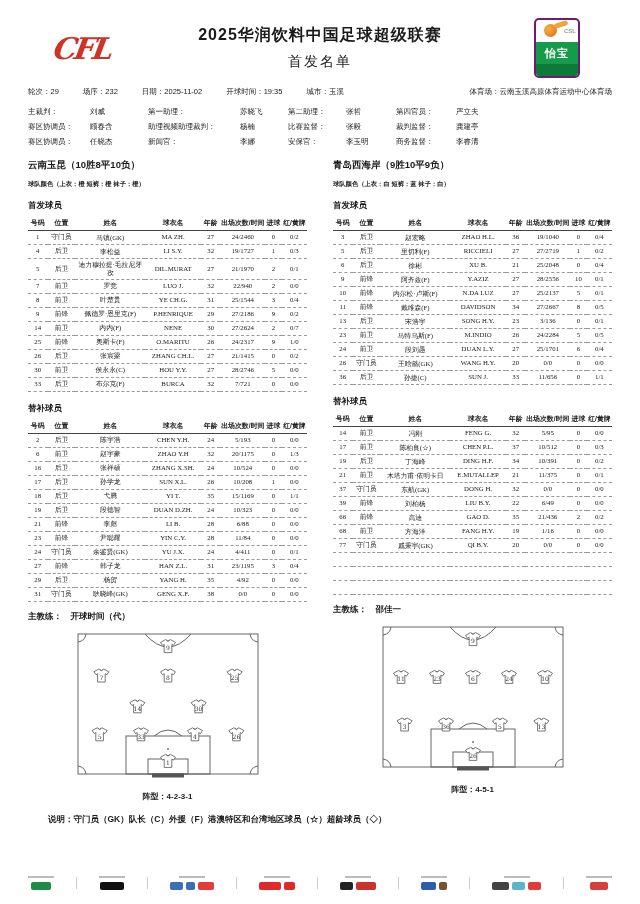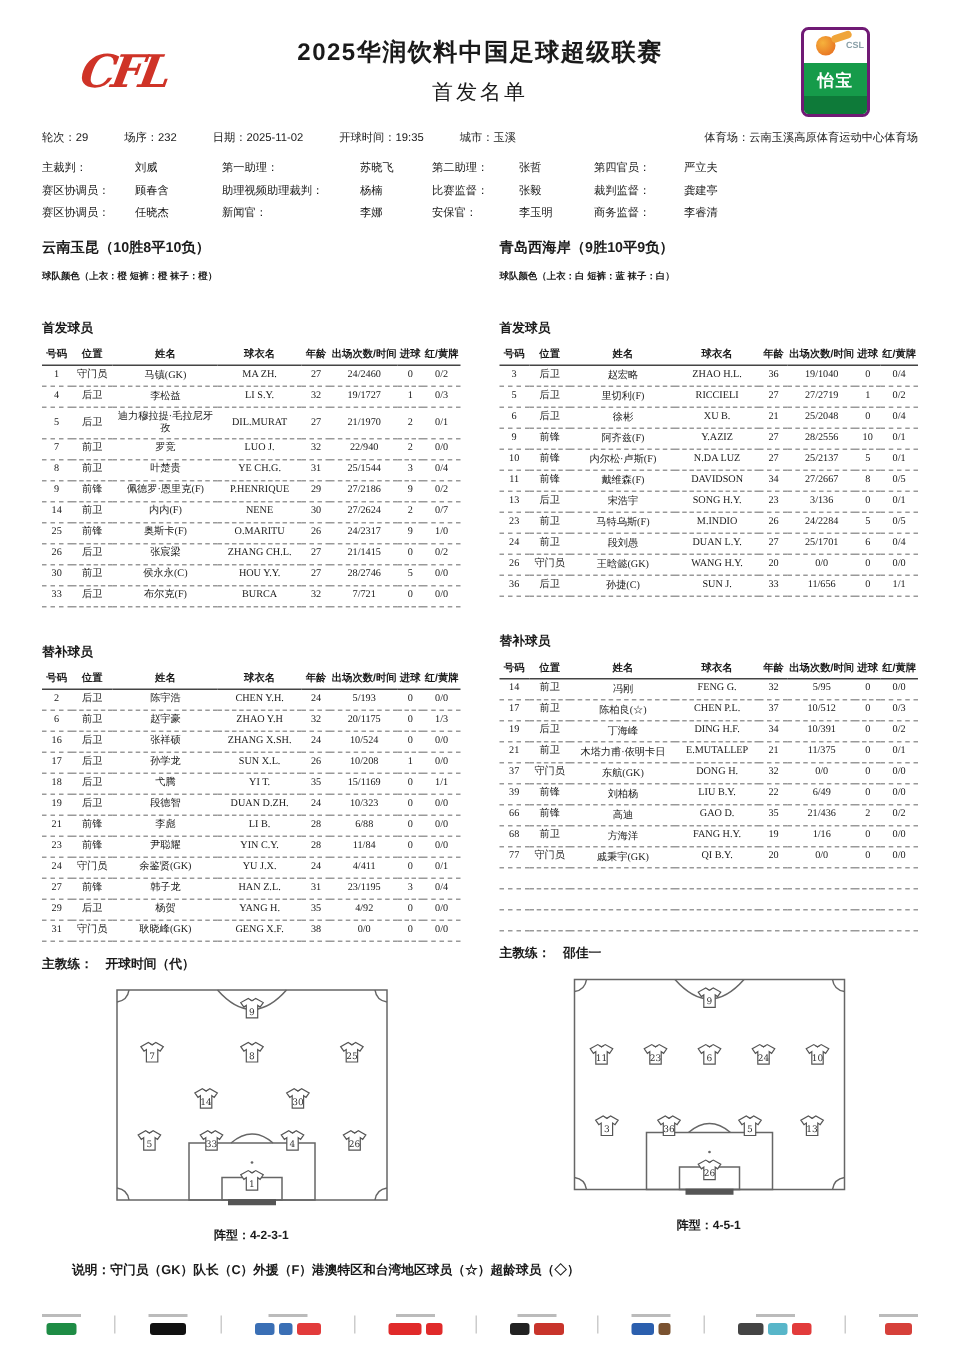--- a/index.html
+++ b/index.html
@@ -38,21 +38,21 @@
   
   .officials{display:grid;grid-template-columns:62px 58px 92px 48px 58px 50px 60px auto;
       font-size:7.5px;row-gap:5px;margin-top:10px;}
 
   
   .cols{display:flex;gap:26px;}
   .col{flex:1;min-width:0;}
   .team-line{display:flex;align-items:baseline;gap:8px;margin-top:12px;flex-direction:column;}
   .team-name{font-size:9.5px;font-weight:bold;white-space:nowrap;}
   .team-colors{font-size:6.3px;font-weight:bold;white-space:nowrap;}
-  .sec-label{font-size:8.5px;font-weight:bold;margin:24px 0 4px;}
+  .sec-label{font-size:8.5px;font-weight:bold;margin:11px 0 4px;}
 
   table{width:100%;border-collapse:collapse;table-layout:fixed;
       font-family:"Liberation Serif",serif;font-size:6.8px;}
   th{font-family:"Liberation Sans",sans-serif;font-weight:bold;font-size:6.9px;
       border-bottom:1px solid #444;padding:2px 0;}
   td{border-bottom:1px dashed #999;padding:2px 0;text-align:center;height:9px;
       line-height:1.25;overflow:hidden;}
   td.name{line-height:1.15;}
   col.c1{width:7%}col.c2{width:10%}col.c3{width:25%}col.c4{width:20%}
   col.c5{width:7%}col.c6{width:16%}col.c7{width:6%}col.c8{width:9%}

